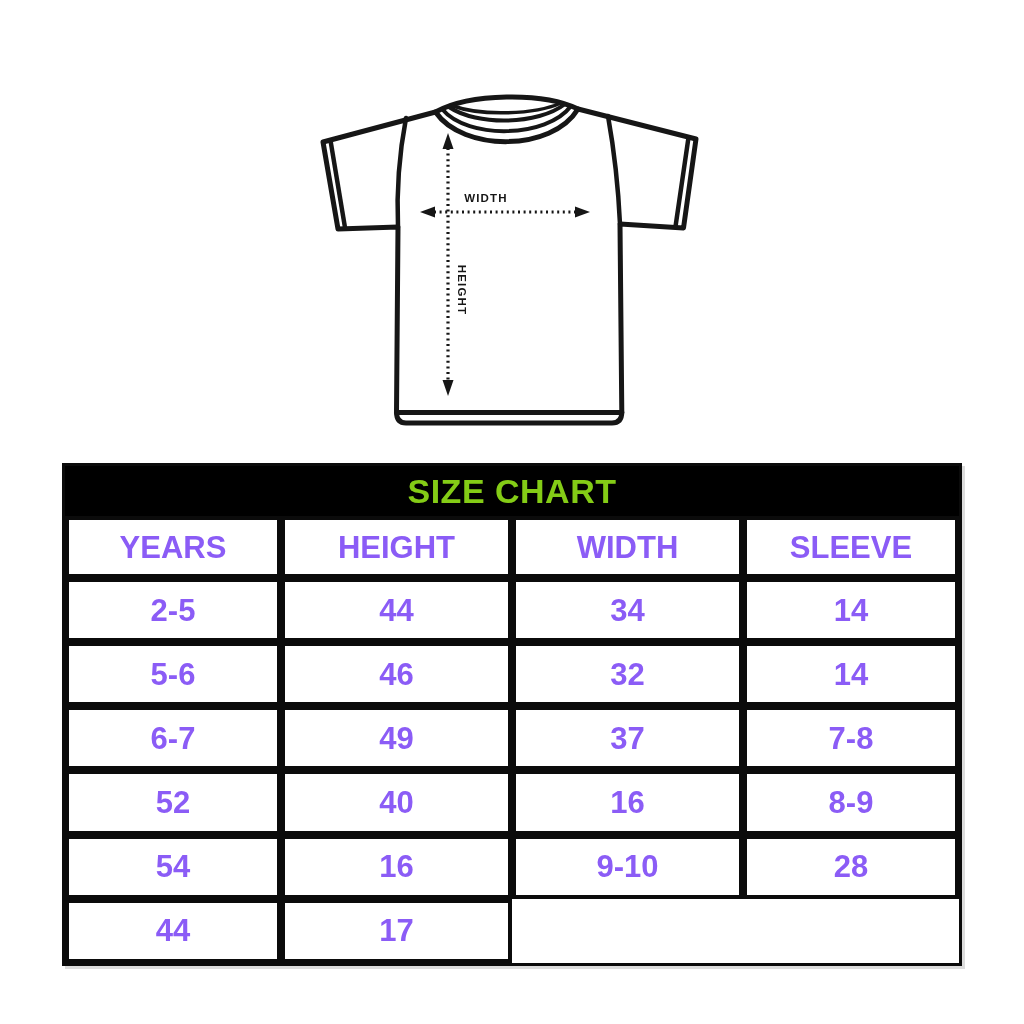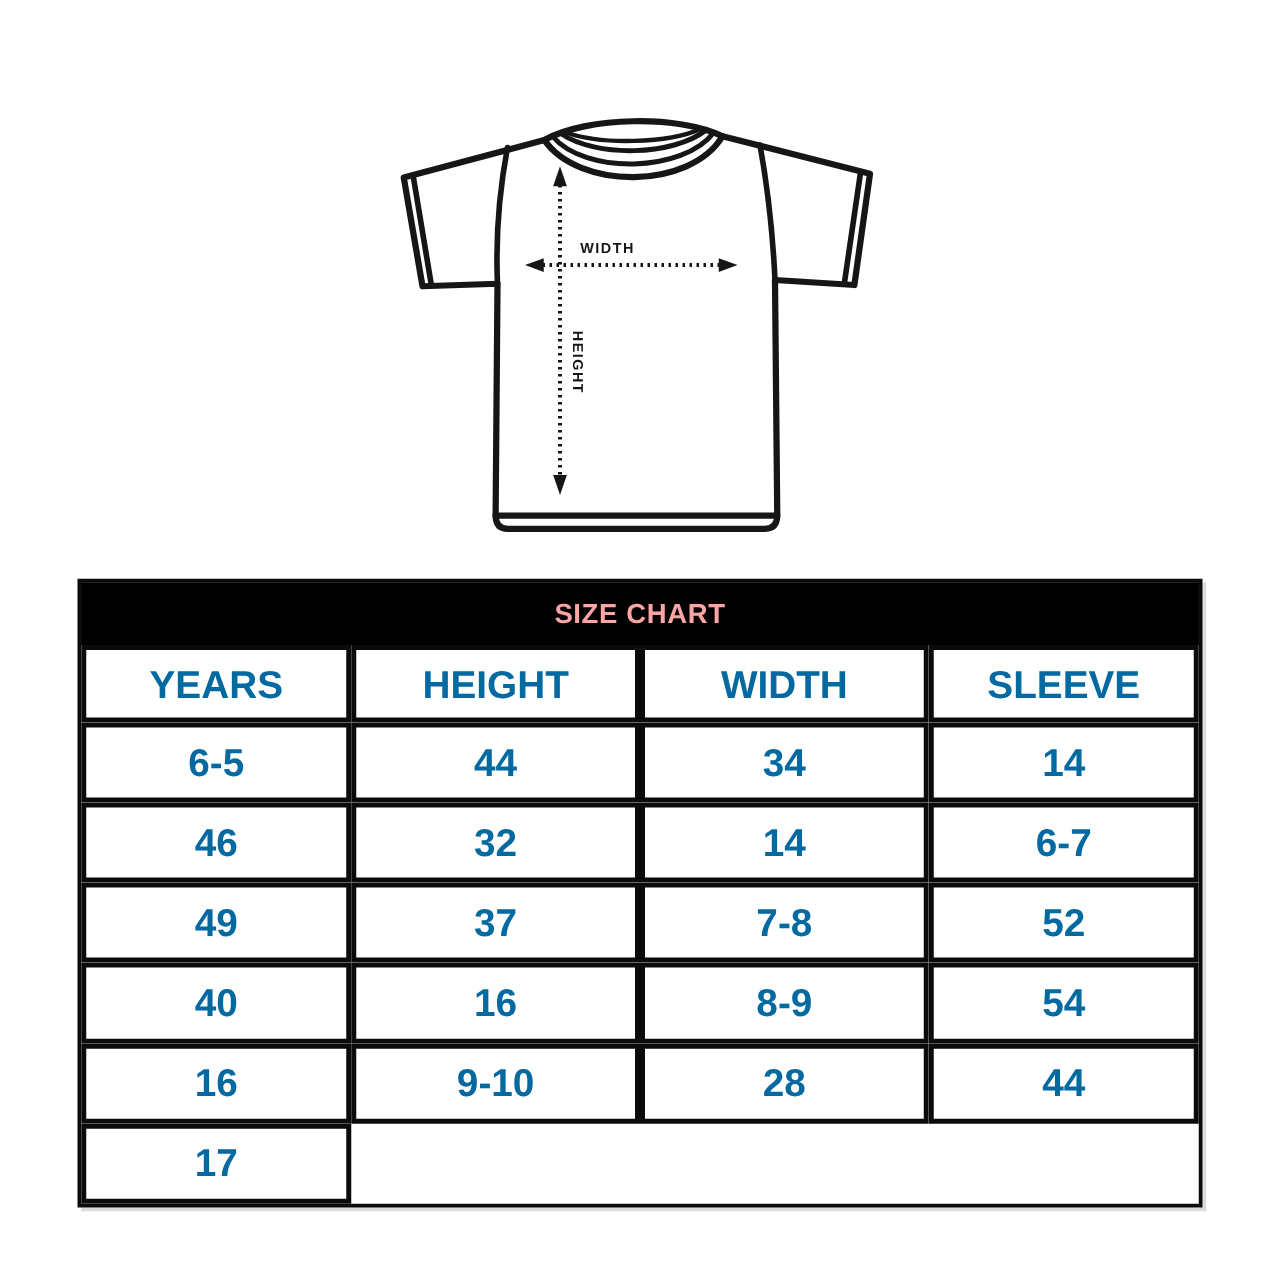--- a/index.html
+++ b/index.html
@@ -5,22 +5,22 @@
   html,body{margin:0;padding:0;background:#fff;}
   .canvas{position:relative;width:1002px;height:1024px;background:#ffffff;overflow:hidden;
           font-family:"Liberation Sans",sans-serif;}
   .shirt{position:absolute;left:300px;top:80px;width:420px;height:360px;}
   .tablebox{position:absolute;left:62px;top:463px;width:900px;height:503px;box-sizing:border-box;
             border:3px solid #0b0b0b;display:grid;
             grid-template-columns:216px 231px 231px 216px;
             grid-template-rows:50px 62px repeat(6,1fr);
             background:#fff;box-shadow:3px 3px 0 #dcdcdc;}
   .c{display:flex;align-items:center;justify-content:center;border:4px solid #0b0b0b;
-     background:#fff;font-weight:700;font-size:31px;color:#0369a1;line-height:1;}
-  .c.title{grid-column:1 / -1;background:#000;color:#fca5a5;font-size:22px;letter-spacing:.5px;
+     background:#fff;font-weight:700;font-size:31px;color:#8b5cf6;line-height:1;}
+  .c.title{grid-column:1 / -1;background:#000;color:#84cc16;font-size:34px;letter-spacing:.5px;
            border-color:#000;}
   svg text{font-family:"Liberation Sans",sans-serif;font-weight:700;fill:#161616;}
 </style>
 </head>
 <body>
 
 <div class="canvas">
 
   <div class="shirt">
     <svg viewBox="0 0 420 360" width="420" height="360">
@@ -61,25 +61,26 @@
   </div>
 
   <div class="tablebox">
     <div class="c title">SIZE CHART</div>
 
     <div class="c">YEARS</div>
     <div class="c">HEIGHT</div>
     <div class="c">WIDTH</div>
     <div class="c">SLEEVE</div>
 
-    <div class="c">6-5</div>
+    <div class="c">2-5</div>
     <div class="c">44</div>
     <div class="c">34</div>
     <div class="c">14</div>
 
+    <div class="c">5-6</div>
     <div class="c">46</div>
     <div class="c">32</div>
     <div class="c">14</div>
 
     <div class="c">6-7</div>
     <div class="c">49</div>
     <div class="c">37</div>
 
     <div class="c">7-8</div>
     <div class="c">52</div>

